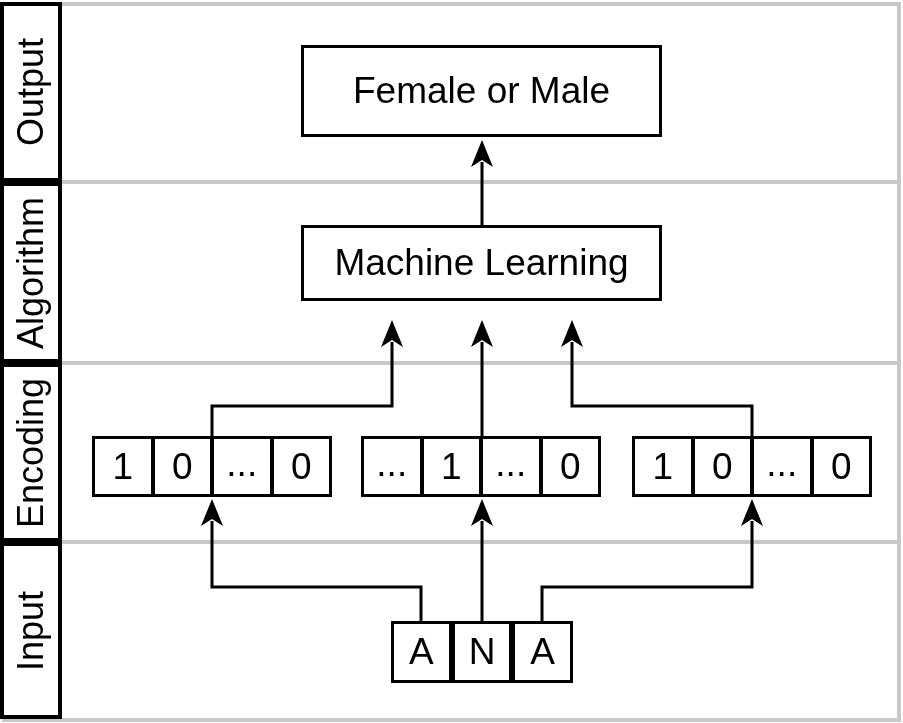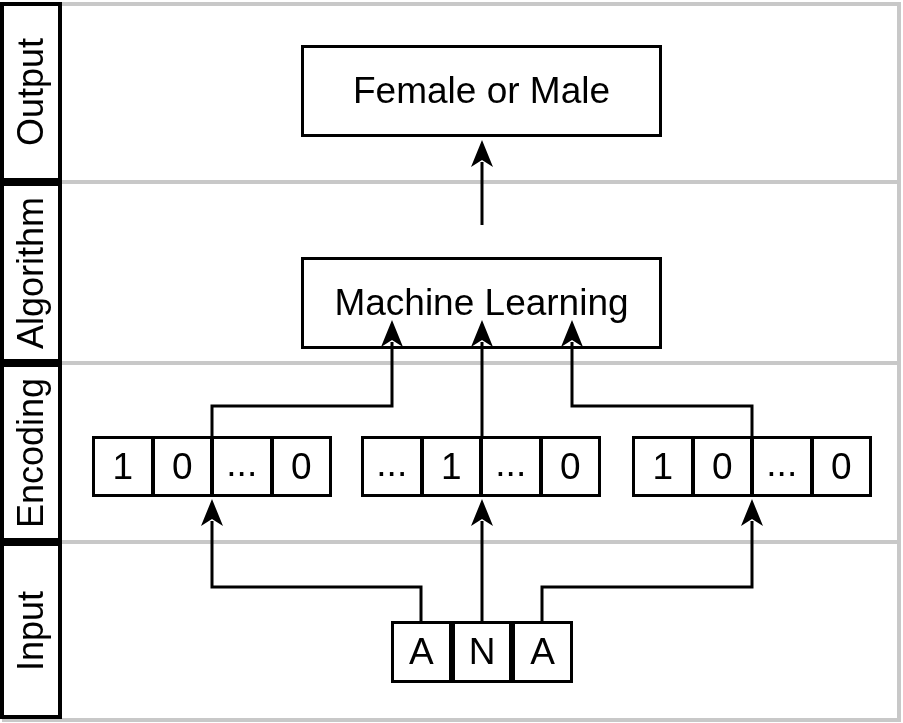--- a/index.html
+++ b/index.html
@@ -71,21 +71,21 @@
     <span>Encoding</span>
   </div>
   <div class="sidebar-box" style="top:542px; height:177px;">
     <span>Input</span>
   </div>
 
   <div class="node" style="left:301px; top:45px; width:361px; height:92px;">
     <span>Female or Male</span>
   </div>
 
-  <div class="node" style="left:301px; top:225px; width:361px; height:92px;margin-top:32px;">
+  <div class="node" style="left:301px; top:225px; width:361px; height:76px;">
     <span>Machine Learning</span>
   </div>
 
   <div class="cellbox enc" style="left:92px; top:436px; width:240px; height:61px;">
     <div class="cell">1</div>
     <div class="cell">0</div>
     <div class="cell dots">...</div>
     <div class="cell">0</div>
   </div>
 

